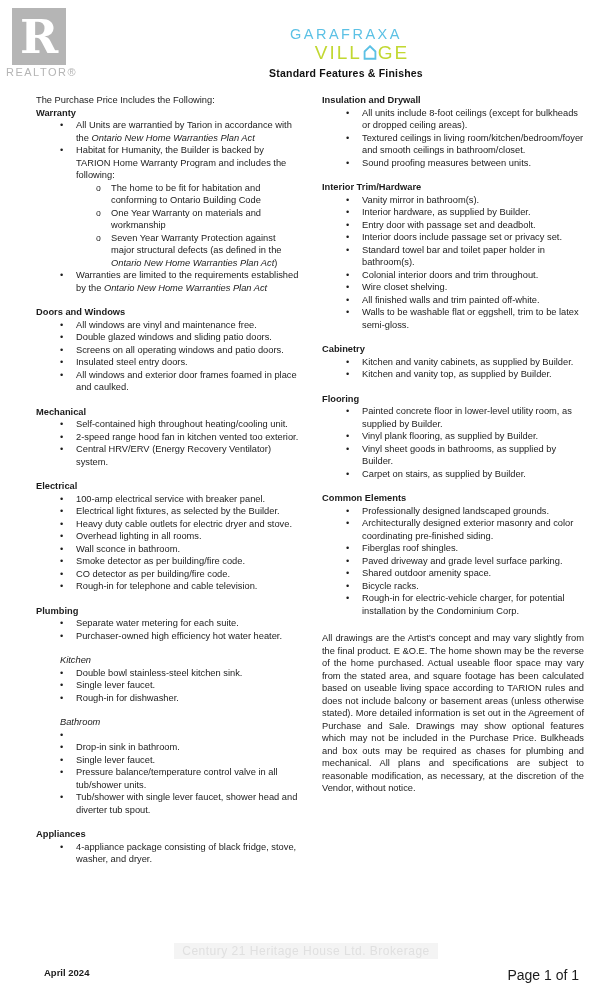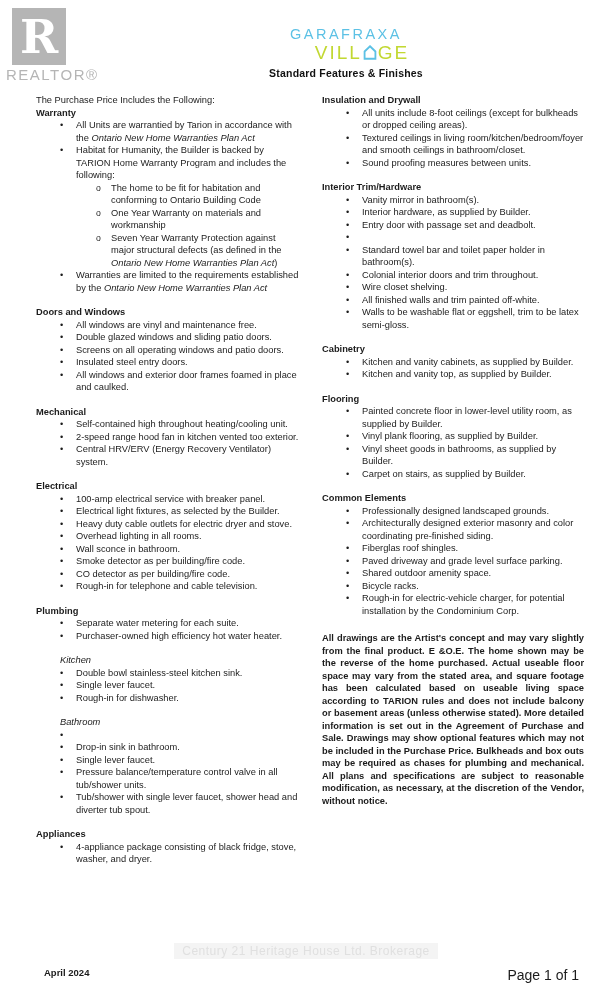--- a/index.html
+++ b/index.html
@@ -16,41 +16,41 @@
   
   .realtor { position: absolute; left: 6px; top: 8px; width: 100px; }
   .realtor-block {
     width: 54px; height: 57px; margin-left: 6px;
     display: flex; align-items: center; justify-content: center;
   }
   .realtor-r {
     font-family: "DejaVu Serif", serif; font-weight: bold;
     font-size: 46px; line-height: 1; color: #ffffff;
   }
-  .realtor-text { font-size: 15px; letter-spacing: 1.5px; margin-top: 1px; }
+  .realtor-text { font-size: 11px; letter-spacing: 1.5px; margin-top: 1px; }
   
   .brand { position: absolute; top: 27px; left: 12px; width: 100%; text-align: center; margin-left: 28px; }
   .brand-l1 { font-size: 14.5px; letter-spacing: 2.5px; line-height: 1.1; }
   .brand-l2 { font-size: 19px; letter-spacing: 2px; line-height: 1.05; }
   .brand-l2 .house { display: inline-block; width: 14px; height: 15px; vertical-align: -1px; margin: 0 1px; }
   .subtitle { color: #111111; font-weight: bold; font-size: 10.5px; margin-top: 4px; letter-spacing: 0.2px; }
   
   .col { position: absolute; top: 94px; font-size: 9.3px; line-height: 12.5px; }
   .col-left  { left: 36px;  width: 264px; }
   .col-right { left: 322px; width: 262px; }
   .heading { font-weight: bold; margin-top: 12px; }
   .sections > section:first-child .heading { margin-top: 0; }
   .item { display: flex; }
   .item .marker { flex: none; }
   .l1 { padding-left: 24px; } .l1 .marker { width: 16px; }
   .l2 { padding-left: 60px; } .l2 .marker { width: 15px; font-size: 8.7px; }
   .txt { flex: 1; }
   .subhead { font-style: italic; margin-top: 12px; padding-left: 24px; }
   .it { font-style: italic; }
-  .disclaimer { margin-top: 15px; text-align: justify; font-weight: bold; }
+  .disclaimer { margin-top: 15px; text-align: justify; }
   
   .watermark {
     position: absolute; top: 944px; left: 0; width: 100%;
     text-align: center; font-size: 12px; letter-spacing: 0.5px;
   }
   .watermark span { padding: 1px 8px; }
   .footer-date { position: absolute; left: 44px; top: 967px; font-size: 9.5px; font-weight: bold; }
   .footer-page { position: absolute; right: 33px; top: 967px; font-size: 14px; }
 </style>
 </head>
@@ -256,20 +256,21 @@
           <div class="item l1">
             <span class="marker">•</span>
             <span class="txt"><span>Interior hardware, as supplied by Builder.</span></span>
           </div>
           <div class="item l1">
             <span class="marker">•</span>
             <span class="txt"><span>Entry door with passage set and deadbolt.</span></span>
           </div>
           <div class="item l1">
             <span class="marker">•</span>
+            <span class="txt"><span>Interior doors include passage set or privacy set.</span></span>
           </div>
           <div class="item l1">
             <span class="marker">•</span>
             <span class="txt"><span>Standard towel bar and toilet paper holder in bathroom(s).</span></span>
           </div>
           <div class="item l1">
             <span class="marker">•</span>
             <span class="txt"><span>Colonial interior doors and trim throughout.</span></span>
           </div>
           <div class="item l1">

